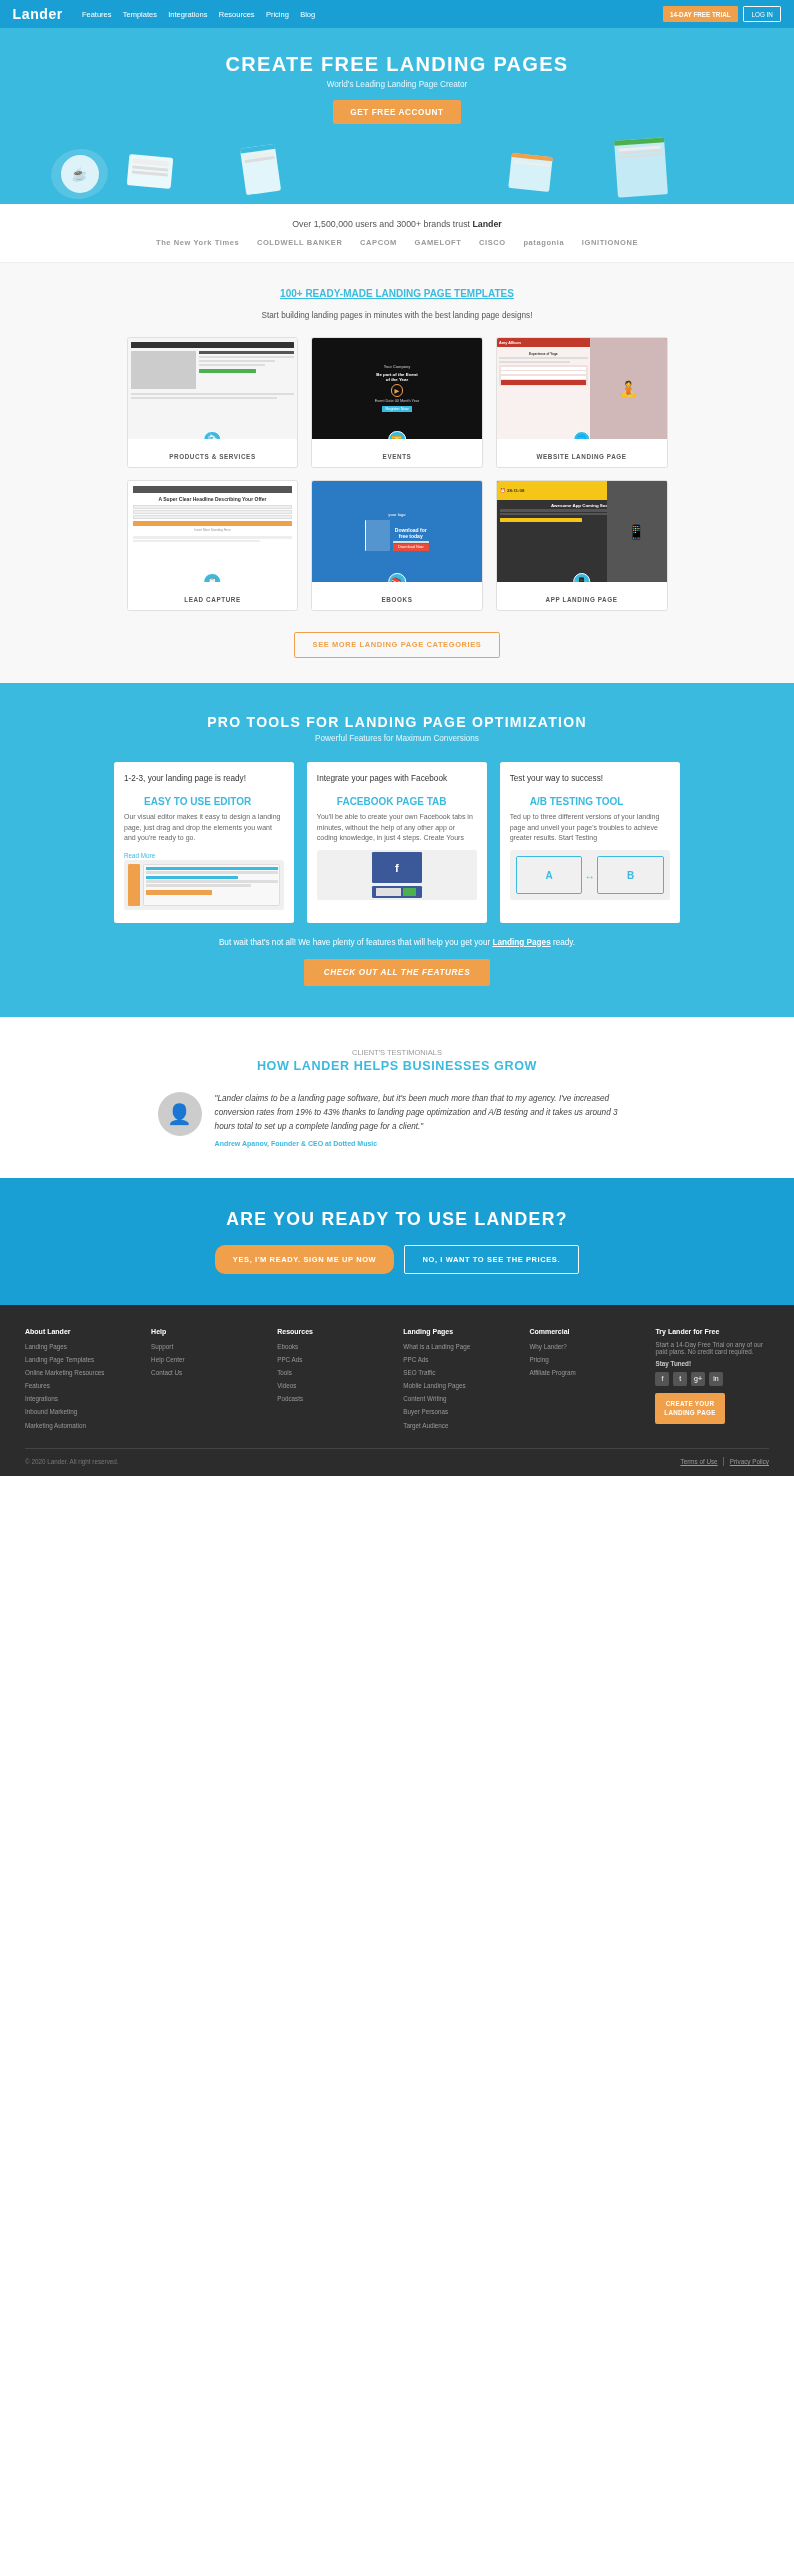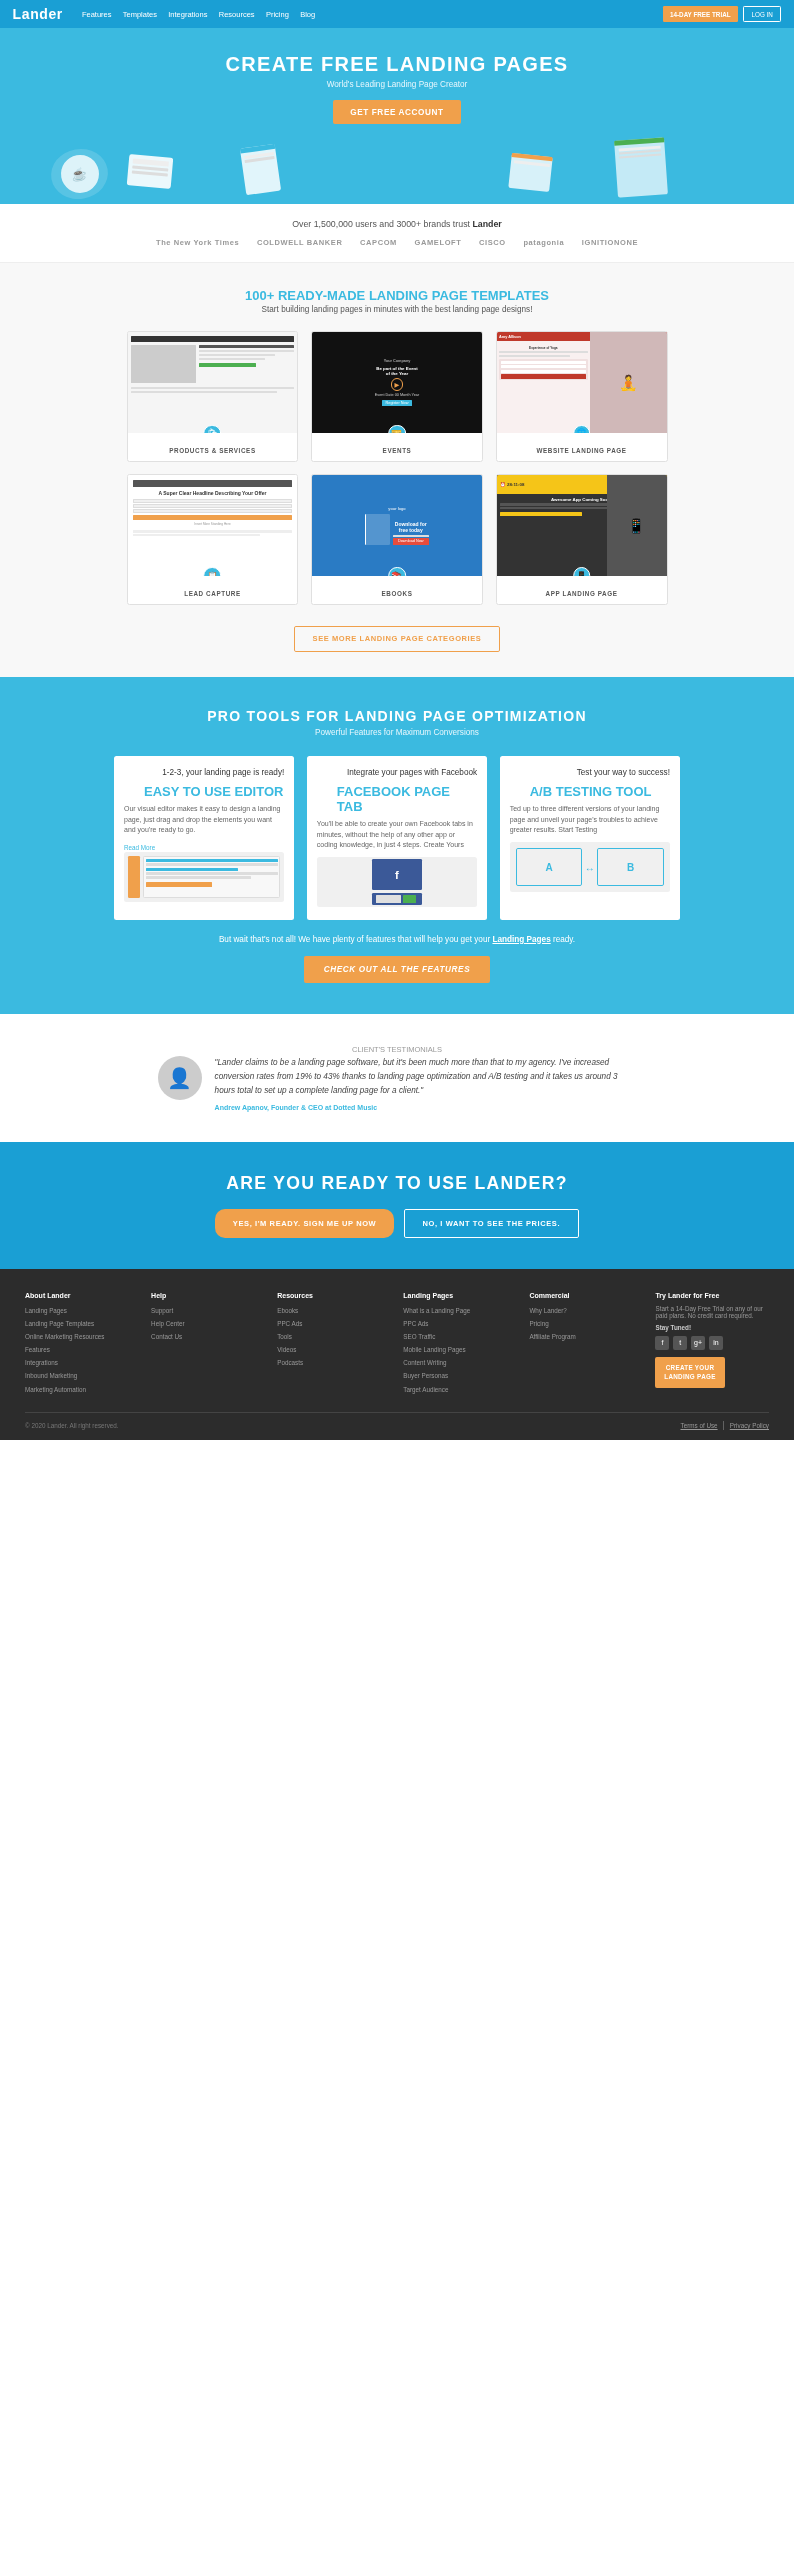--- a/index.html
+++ b/index.html
@@ -90,21 +90,21 @@
     .trust-bar strong { color: #333; font-weight: bold; }
     .brand-logos { display: flex; justify-content: center; align-items: center; gap: 17.6px; flex-wrap: wrap; }
     .brand-logo { font-size: 7.5px; color: #999; font-weight: bold; letter-spacing: 0.6px; }
 
     
     .templates-section {
       background: #f8f8f8;
       padding: 25px 25px;
       text-align: center;
     }
-    .section-tag { color: #3bbae0; font-size: 13px; font-weight: bold; text-transform: uppercase; margin-bottom: 2px; }
+    .section-tag { color: #3bbae0; font-size: 10px; font-weight: bold; text-transform: uppercase; margin-bottom: 12px; text-decoration: underline; }
     .section-sub { color: #555; font-size: 8.2px; margin-bottom: 17.6px; }
     .templates-grid {
       display: grid;
       grid-template-columns: repeat(3, 1fr);
       gap: 12.6px;
       max-width: 541px;
       margin: 0 auto 15px;
     }
     .template-card {
       background: #fff;
@@ -185,22 +185,22 @@
       gap: 12.6px;
       max-width: 566px;
       margin: 0 auto 15px;
     }
     .tool-card {
       background: #fff;
       border-radius: 2.5px;
       padding: 12.6px 10px;
       text-align: left;
     }
-    .tool-card h3 { font-size: 8.2px; color: #333; font-weight: normal; margin-bottom: 7px; text-align: right; }
-    .tool-card .tool-name { color: #3bbae0; font-size: 13px; font-weight: bold; text-transform: uppercase; margin-bottom: 5px; padding-left: 20px; }
+    .tool-card h3 { font-size: 8.2px; color: #333; font-weight: normal; margin-bottom: 13px; }
+    .tool-card .tool-name { color: #3bbae0; font-size: 10px; font-weight: bold; text-transform: uppercase; margin-bottom: 5px; padding-left: 20px; }
     .tool-card p { font-size: 7px; color: #666; line-height: 1.5; margin-bottom: 6.3px; }
     .tool-card .read-more { color: #3bbae0; font-size: 6.3px; text-decoration: none; }
     .tool-visual {
       height: 50px;
       background: #f0f0f0;
       border-radius: 2.5px;
       display: flex;
       align-items: center;
       justify-content: center;
       overflow: hidden;
@@ -758,20 +758,21 @@
   <p class="pro-tools-footer">
     <span>But wait that's not all! We have plenty of features that will help you get your </span>
     <a href="#" style="color:#fff;font-weight:bold;">Landing Pages</a>
     <span> ready.</span>
   </p>
   <button class="btn-check-features">CHECK OUT ALL THE FEATURES</button>
 </section>
 
 <section class="testimonials-section">
   <p class="tag">Client's Testimonials</p>
+  <h2>HOW LANDER HELPS BUSINESSES GROW</h2>
   <div class="testimonial-item">
     <div class="testimonial-avatar">
       <span style="font-size:20px;">👤</span>
     </div>
     <div class="testimonial-text">
       <blockquote>"Lander claims to be a landing page software, but it's been much more than that to my agency. I've increased conversion rates from 19% to 43% thanks to landing page optimization and A/B testing and it takes us around 3 hours total to set up a complete landing page for a client."</blockquote>
       <div class="testimonial-author">Andrew Apanov, Founder &amp; CEO at Dotted Music</div>
     </div>
   </div>
 </section>

